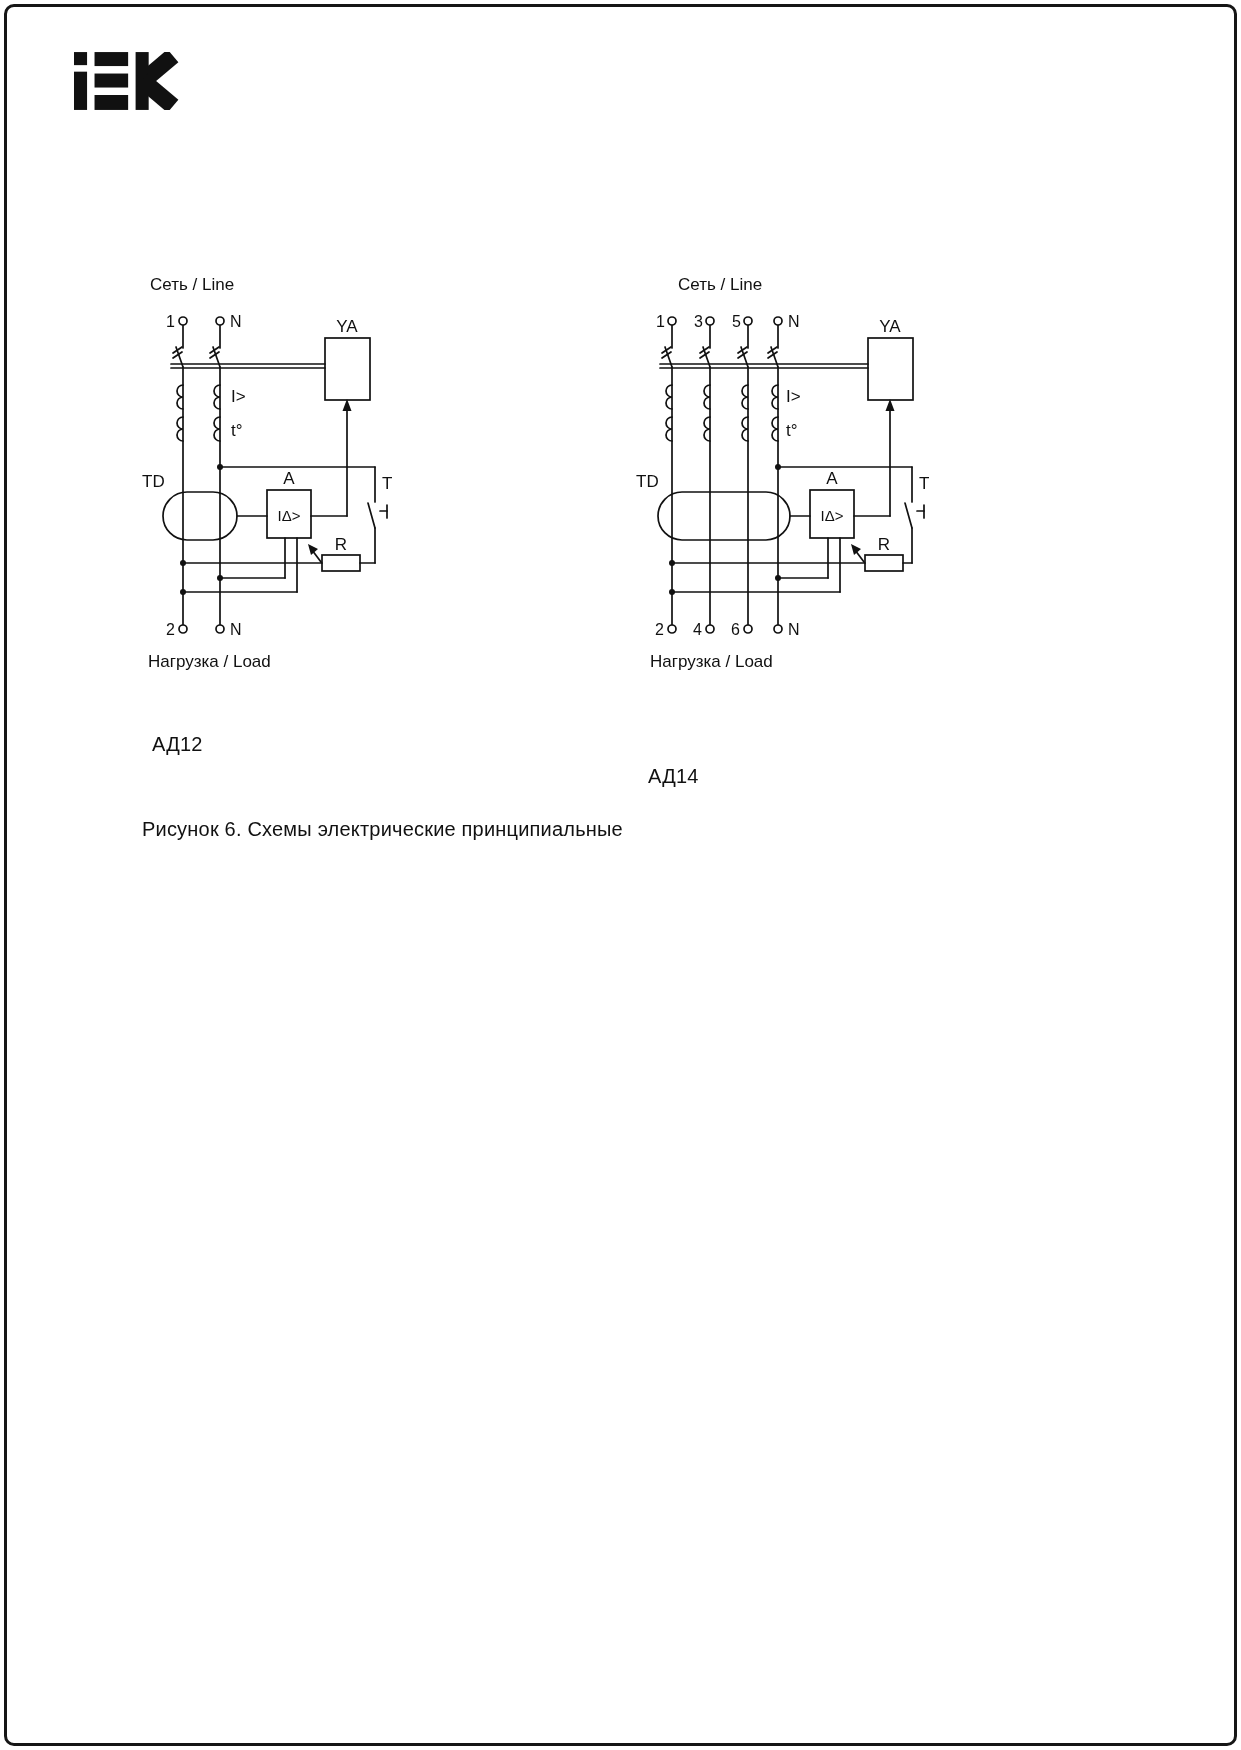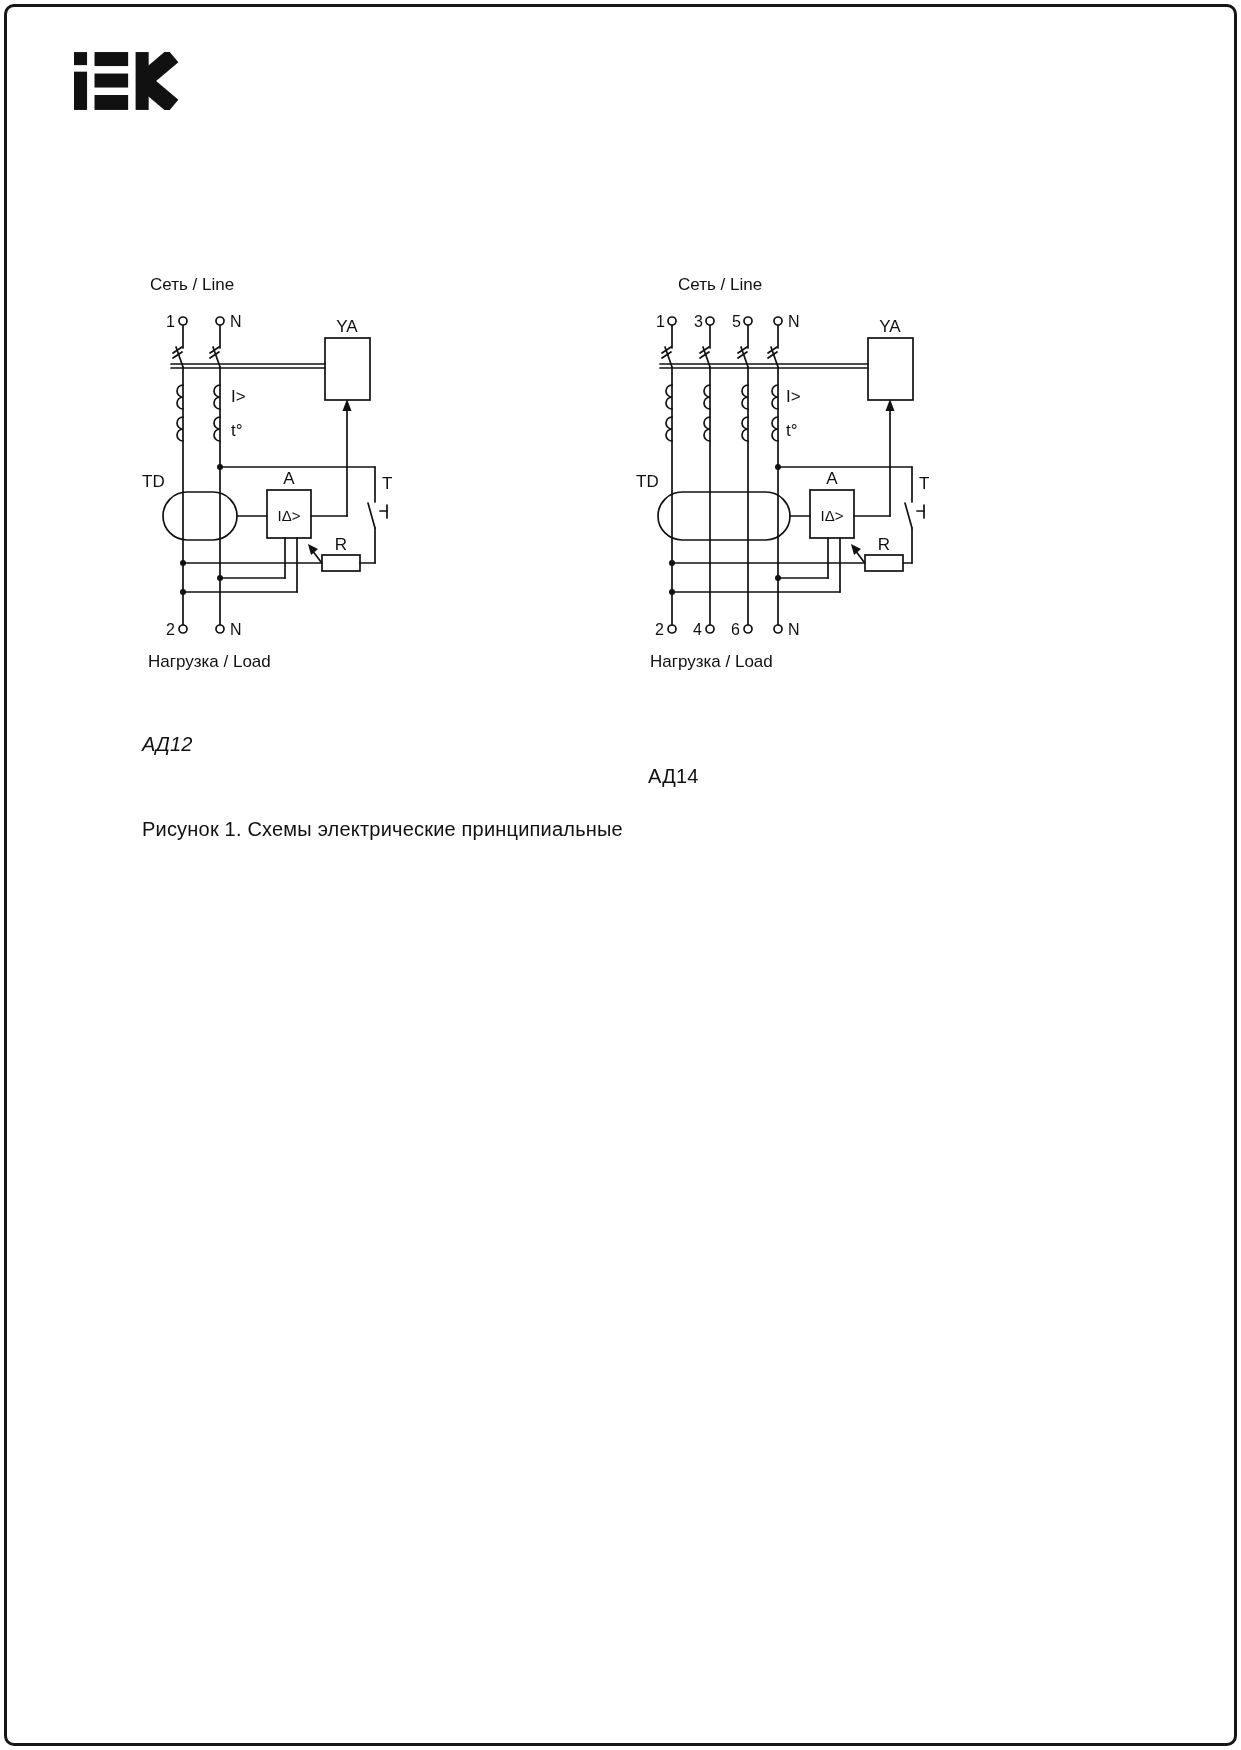--- a/index.html
+++ b/index.html
@@ -237,16 +237,16 @@
     <text x="289" y="224">T</text>
     <text x="254" y="285" text-anchor="middle">R</text>
     <text x="34" y="370" text-anchor="end" font-size="16">2</text>
     <text x="72" y="370" text-anchor="end" font-size="16">4</text>
     <text x="110" y="370" text-anchor="end" font-size="16">6</text>
     <text x="158" y="370" font-size="16">N</text>
     <text x="20" y="402">Нагрузка / Load</text>
   </g>
 </svg>
 
-<div class="abs model-label" style="left:142px; top:733px;font-style:italic;">АД12</div>
+<div class="abs model-label" style="left:152px; top:733px;">АД12</div>
 <div class="abs model-label" style="left:648px; top:733px;margin-top:32px;">АД14</div>
 
-<div class="abs caption" style="left:142px; top:818px;">Рисунок 1. Схемы электрические принципиальные</div>
+<div class="abs caption" style="left:142px; top:818px;">Рисунок 6. Схемы электрические принципиальные</div>
 
 </body></html>

